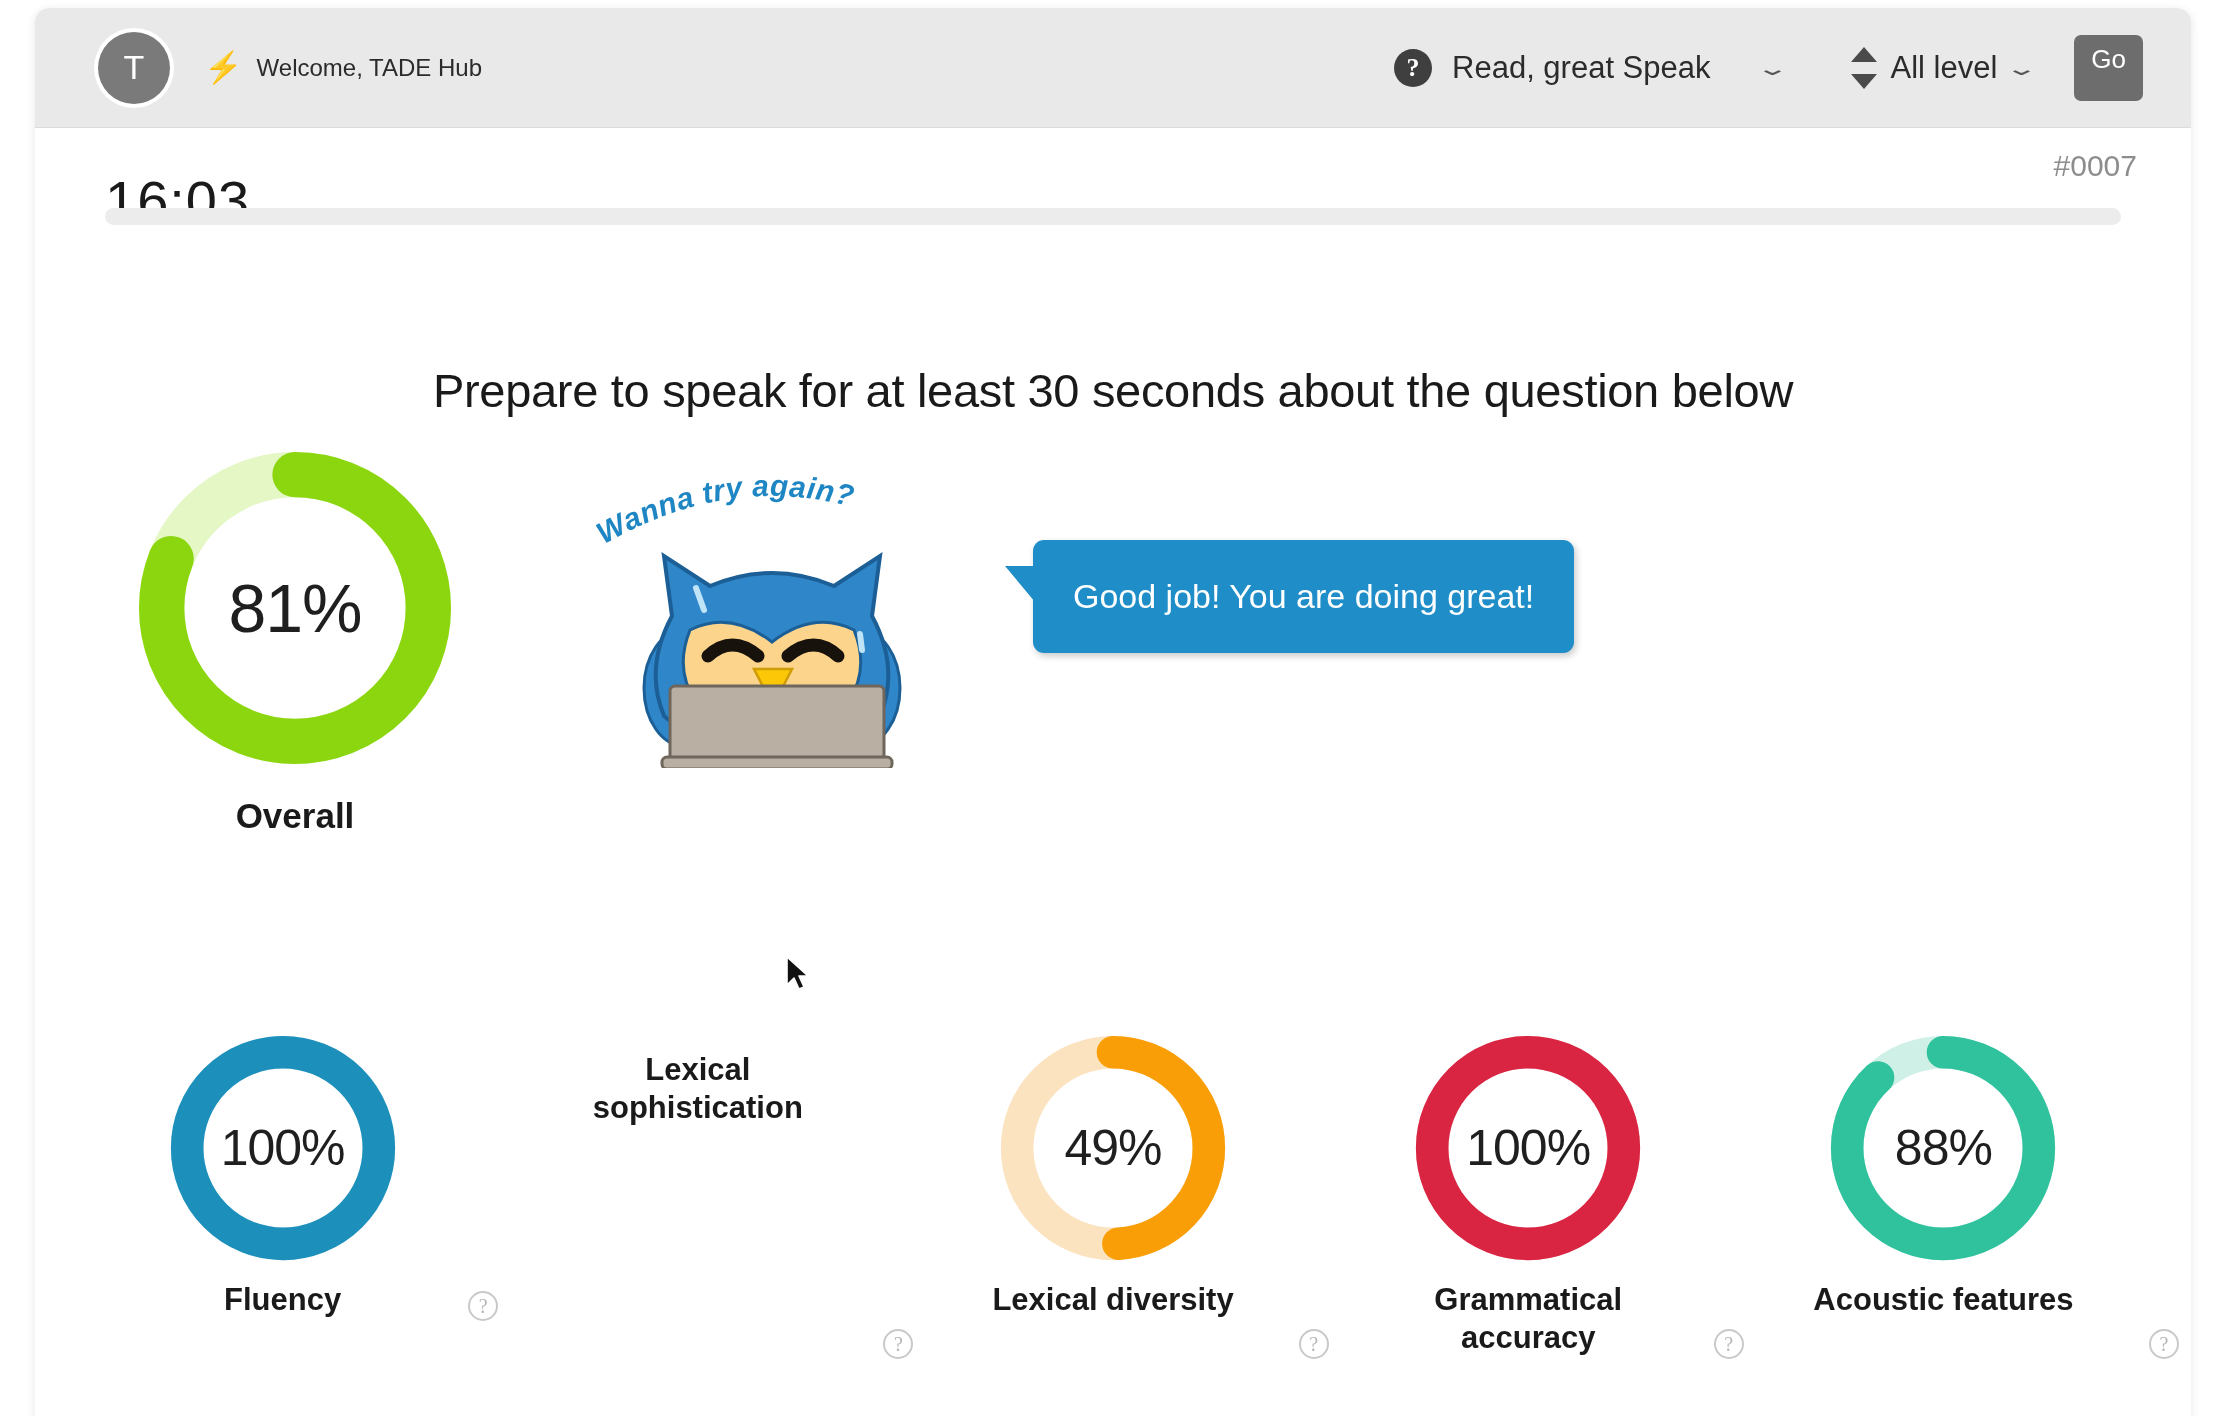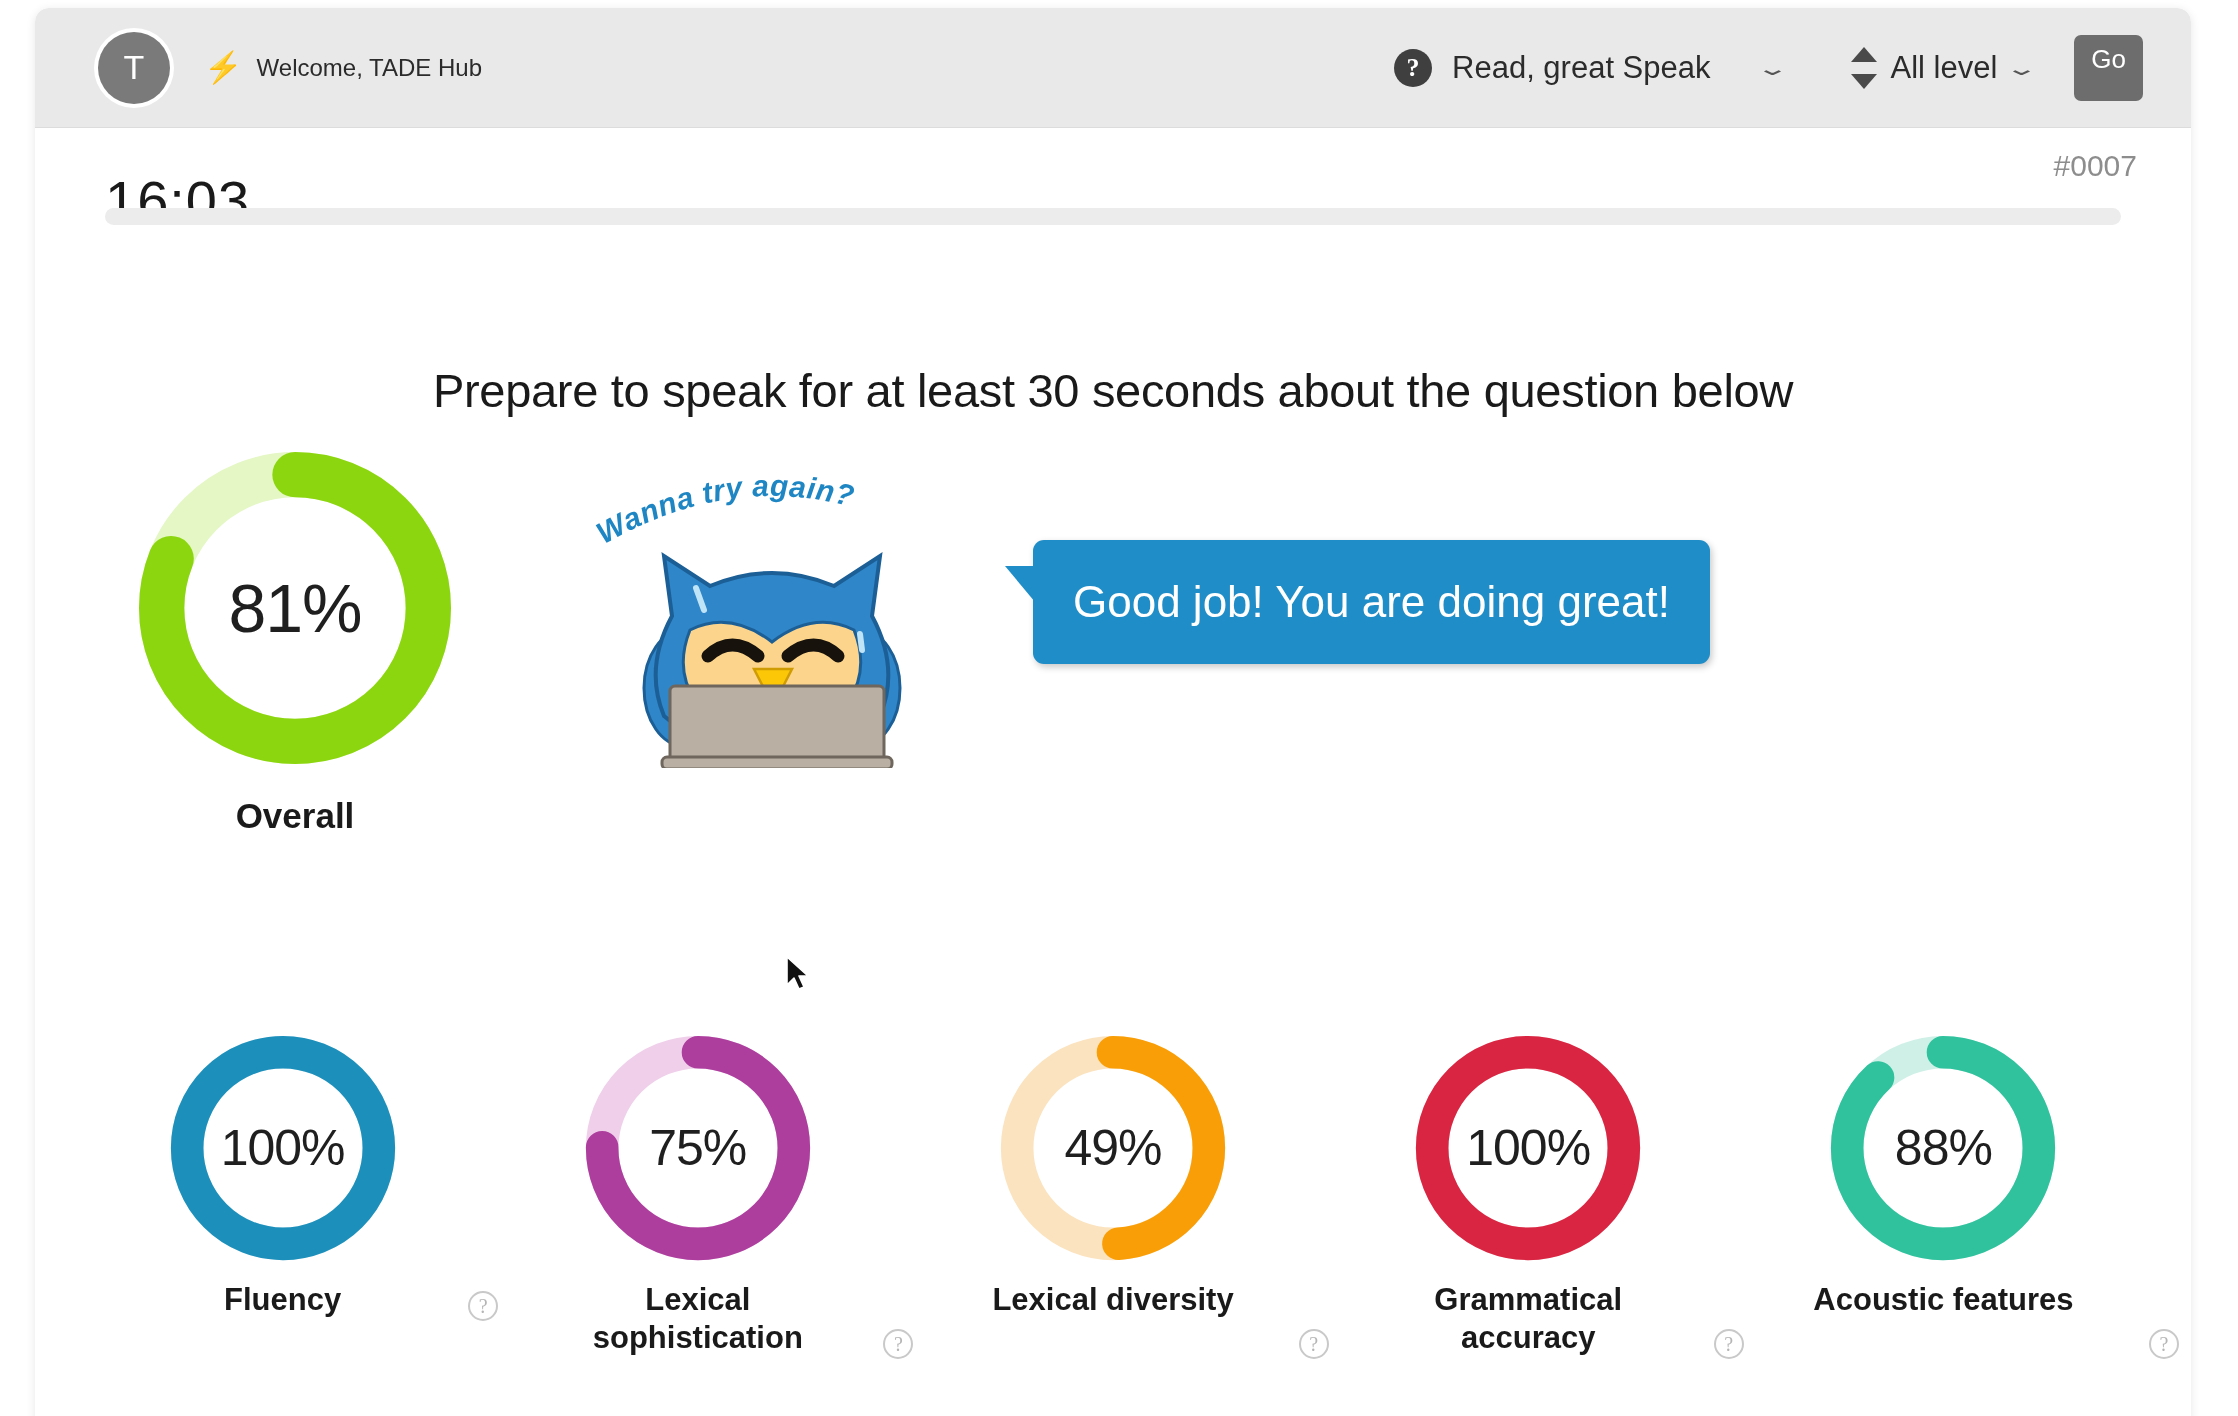--- a/index.html
+++ b/index.html
@@ -185,21 +185,21 @@
     position: absolute; left: 0; top: 0;
     width: 330px; height: 90px;
   }
 
   
   .bubble {
     position: absolute;
     left: 998px; top: 92px;
     background: #1f8dc7;
     color: #ffffff;
-    font-size: 44px;
+    font-size: 34px;
     padding: 37px 40px;
     border-radius: 11px;
     box-shadow: 2px 3px 7px rgba(0,0,0,0.22);
     white-space: nowrap;
   }
   .bubble::before {
     content: "";
     position: absolute;
     left: -28px; top: 26px;
     width: 0; height: 0;
@@ -360,24 +360,20 @@
   <div class="metrics-row" id="metrics-row">
       <div class="metric">
         <div class="ring-wrap"><svg viewBox="0 0 120 120" width="230" height="230">
             <circle cx="60" cy="60" r="50" fill="none" stroke="#D4ECF5" stroke-width="17"></circle>
             <circle cx="60" cy="60" r="50" fill="none" stroke="#1C8FBB" stroke-width="17" stroke-linecap="round" transform="rotate(-90 60 60)" stroke-dasharray="314.16" stroke-dashoffset="0.00"></circle>
           </svg><div class="gauge-value">100%</div></div>
         <div class="metric-label">Fluency</div>
       </div>
       <div class="metric">
         <div class="help-dot">?</div>
-        <div class="ring-wrap"><svg viewBox="0 0 120 120" width="230" height="230">
-            <circle cx="60" cy="60" r="50" fill="none" stroke="#EFCFEA" stroke-width="17"></circle>
-            <circle cx="60" cy="60" r="50" fill="none" stroke="#AD3E9E" stroke-width="17" stroke-linecap="round" transform="rotate(-90 60 60)" stroke-dasharray="314.16" stroke-dashoffset="78.54"></circle>
-          </svg><div class="gauge-value">75%</div></div>
         <div class="metric-label">Lexical sophistication</div>
       </div>
       <div class="metric">
         <div class="help-dot lead-2">?</div>
         <div class="ring-wrap"><svg viewBox="0 0 120 120" width="230" height="230">
             <circle cx="60" cy="60" r="50" fill="none" stroke="#FBE3BF" stroke-width="17"></circle>
             <circle cx="60" cy="60" r="50" fill="none" stroke="#F99E06" stroke-width="17" stroke-linecap="round" transform="rotate(-90 60 60)" stroke-dasharray="314.16" stroke-dashoffset="160.22"></circle>
           </svg><div class="gauge-value">49%</div></div>
         <div class="metric-label">Lexical diversity</div>
       </div>

